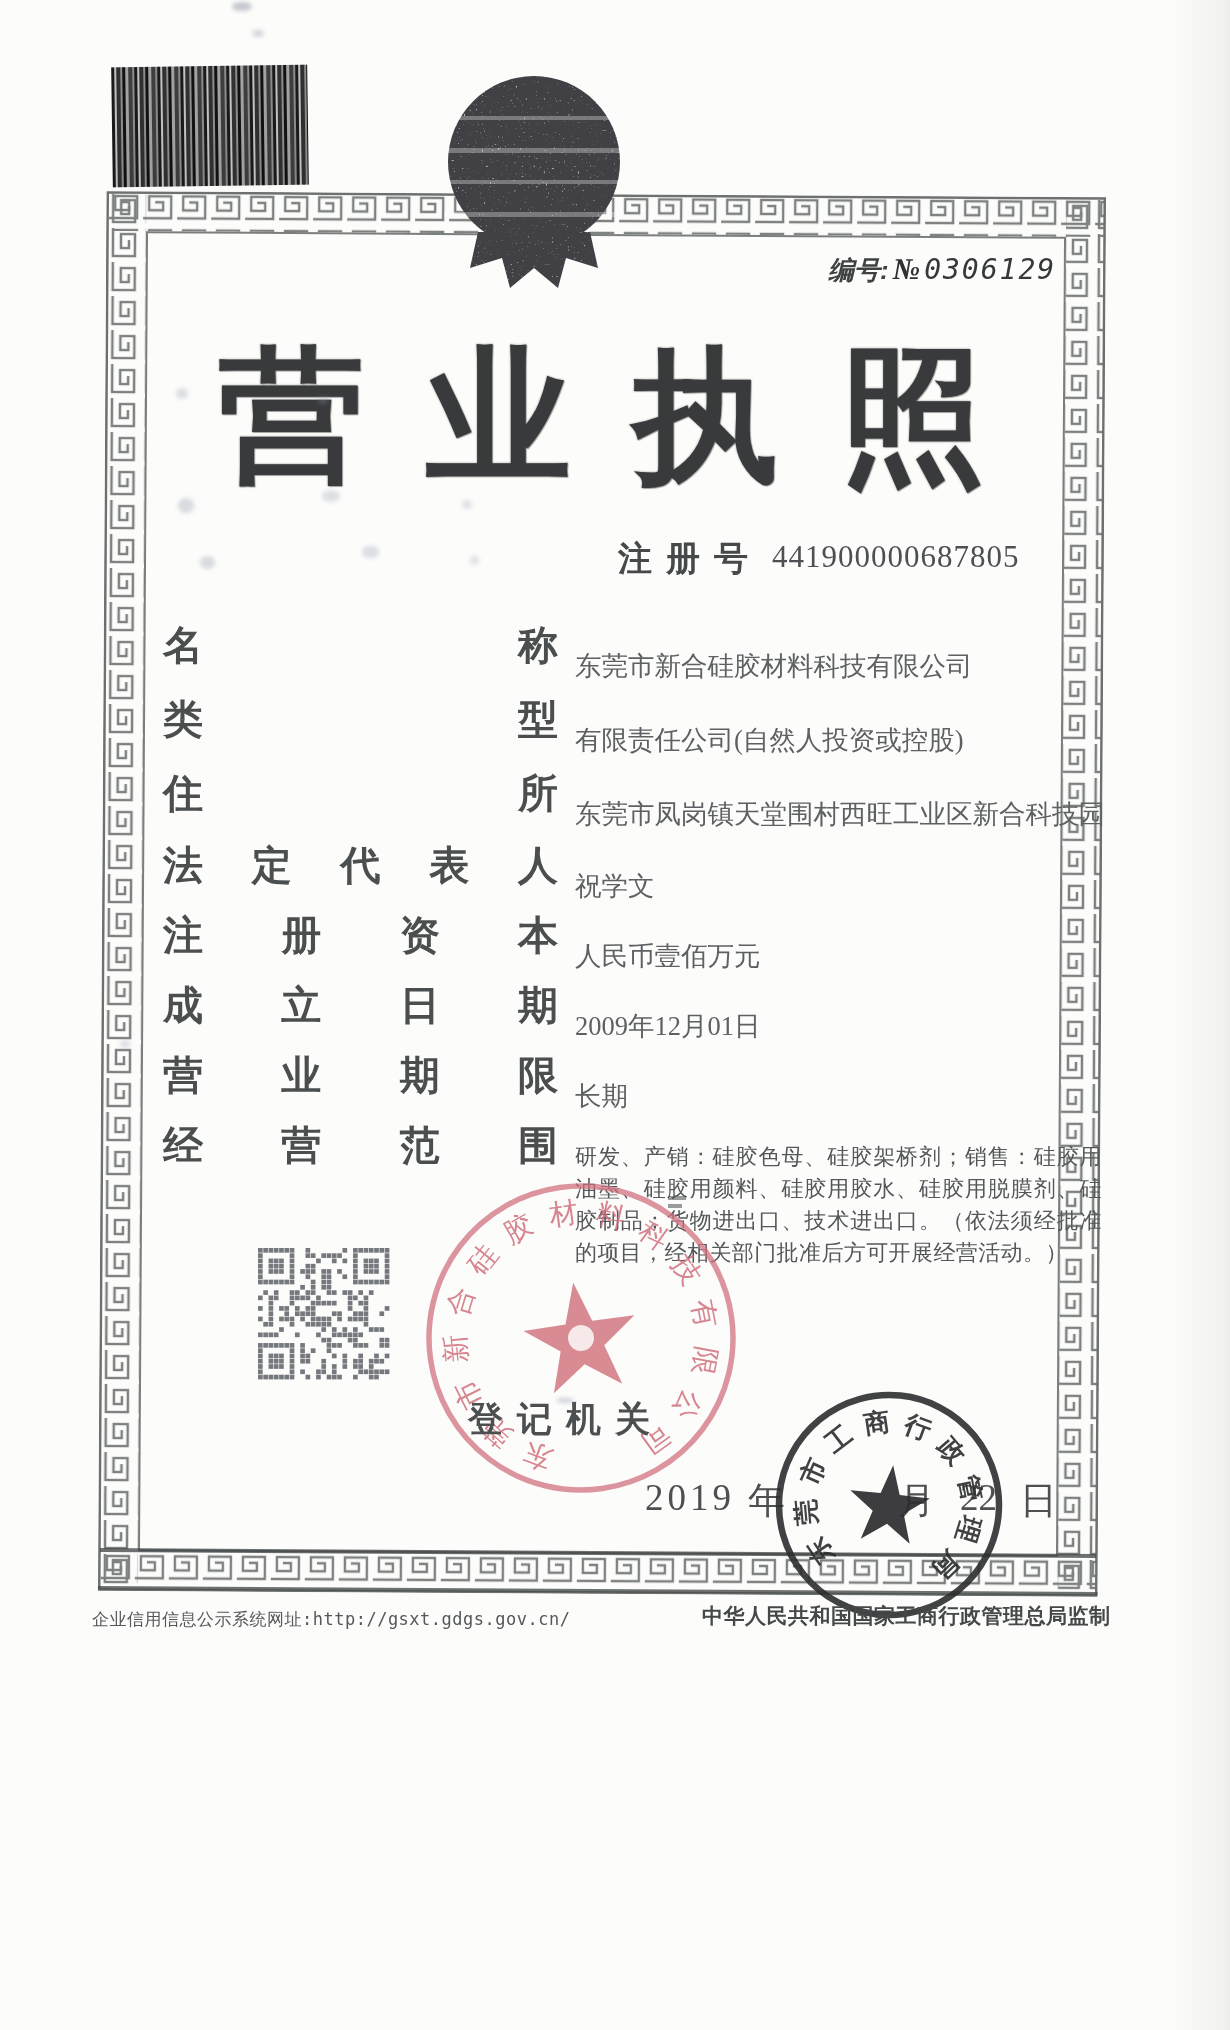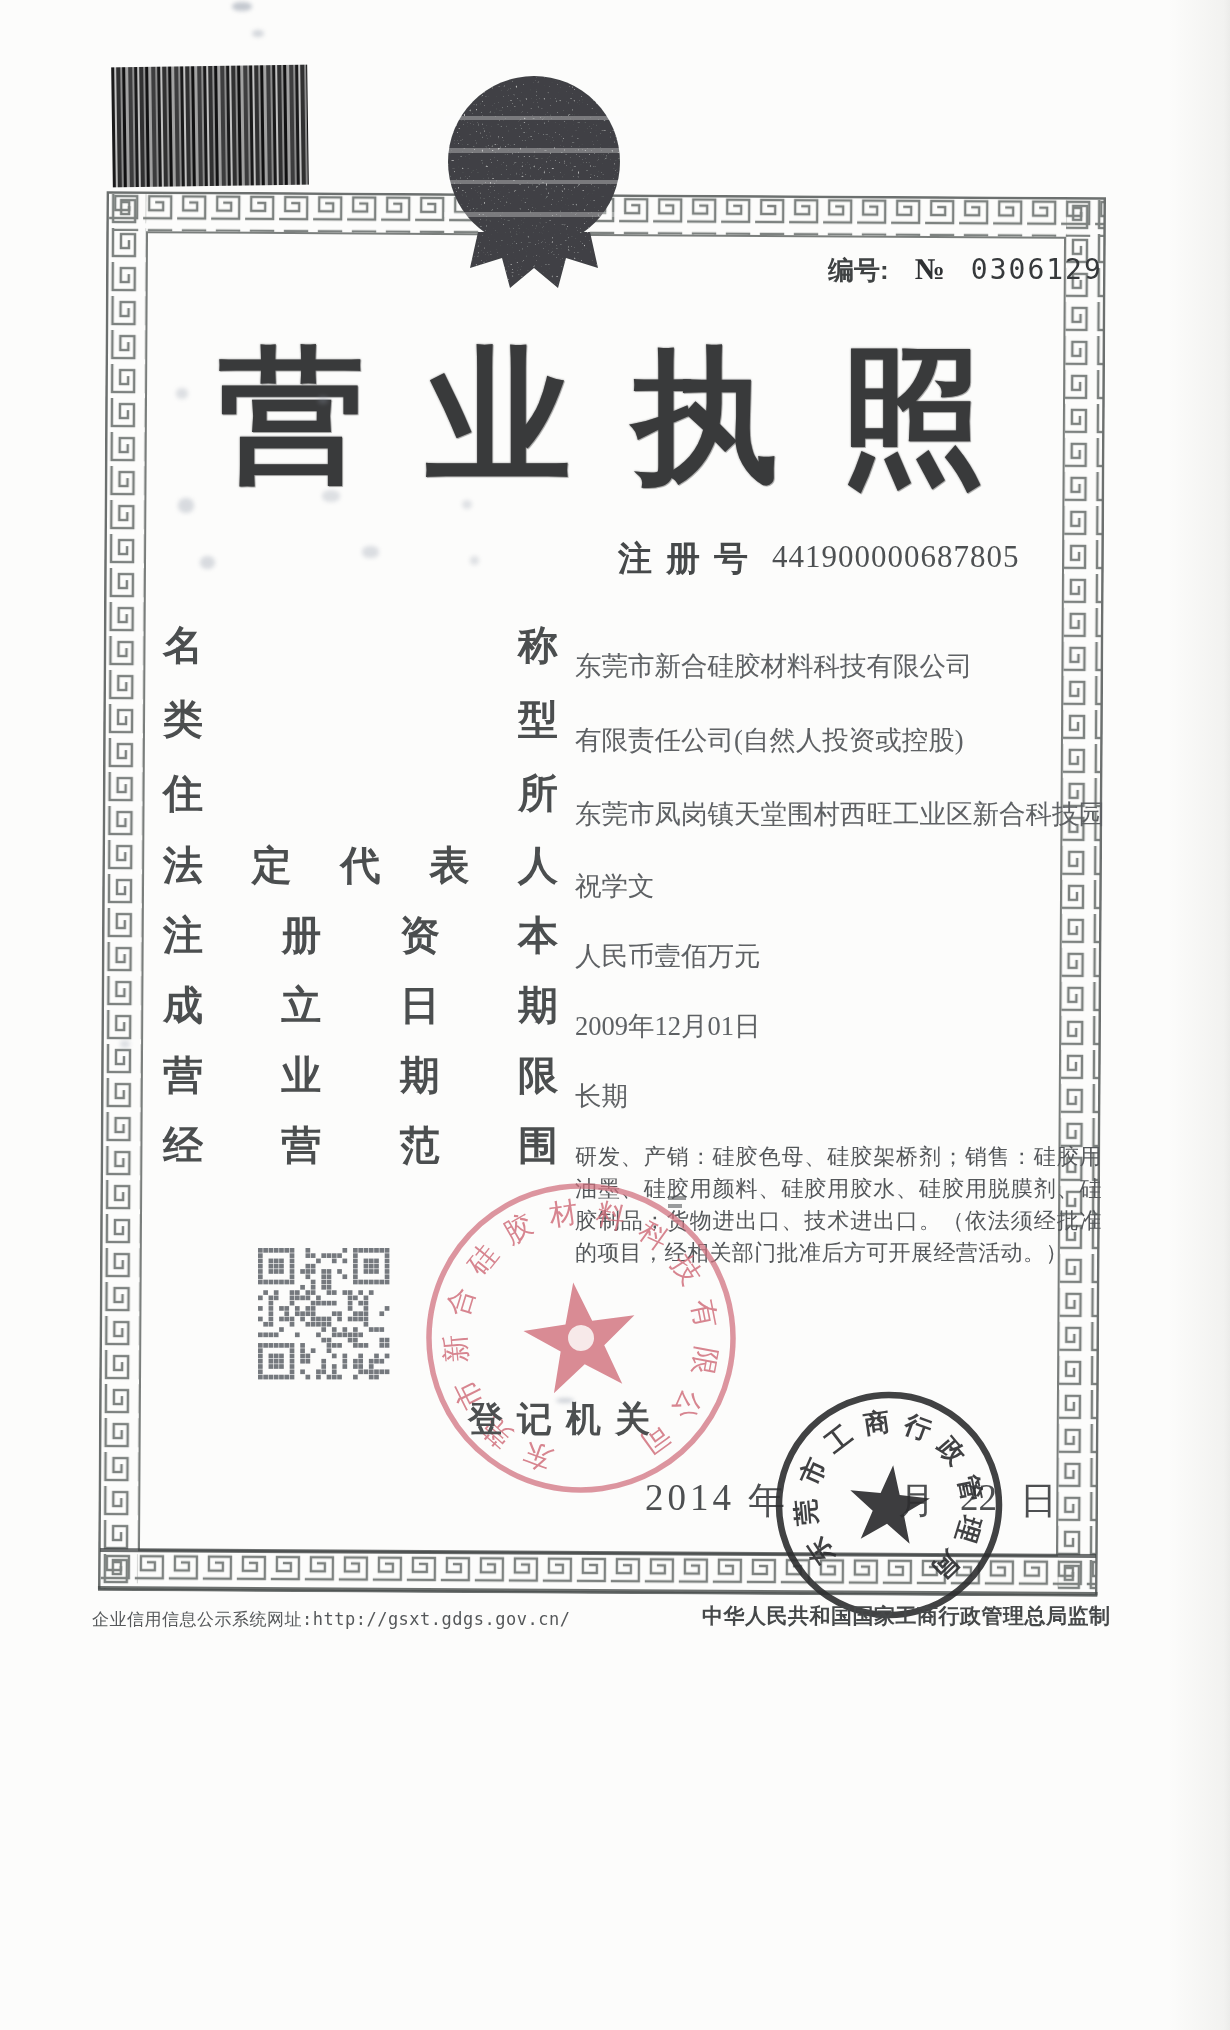--- a/index.html
+++ b/index.html
@@ -17,21 +17,21 @@
         rgba(60,60,64,.8) 17px 21px, rgba(210,210,208,.5) 21px 23px),
       linear-gradient(#45464a,#3a3b3f);
     filter:blur(.7px) saturate(.25);transform:rotate(-.8deg);}
 
   
   .cert-title{position:absolute;left:104px;top:320px;width:996px;text-align:center;
     font-size:145px;font-weight:bold;letter-spacing:62px;text-indent:62px;color:#393a3b;
     text-shadow:0 0 2px rgba(40,40,40,.65), 1px 1px 0 rgba(60,60,60,.3);
     font-family:"Liberation Sans",sans-serif;white-space:nowrap;}
 
-  .serial-line{position:absolute;left:828px;top:252px;display:flex;align-items:baseline;gap:26px;white-space:nowrap;}
+  .serial-line{position:absolute;left:828px;top:252px;display:flex;align-items:baseline;gap:4px;white-space:nowrap;font-style:italic;}
   .serial-label{font-size:26px;color:#3f4243;font-weight:600;}
   .serial-no-sign{font-size:30px;font-weight:bold;color:#2f3133;font-family:"Liberation Serif",serif;}
   .serial-number{font-size:28px;color:#36393b;font-family:"DejaVu Sans Mono",monospace;letter-spacing:2px;}
 
   .regno-line{position:absolute;left:0;top:536px;width:1230px;white-space:nowrap;}
   .regno-label{position:absolute;left:618px;top:0;font-size:34px;letter-spacing:14px;color:#46494a;font-weight:600;text-align:right;}
   .regno-number{position:absolute;left:772px;top:3px;font-size:31px;color:#4d5052;
     font-family:"Liberation Serif",serif;letter-spacing:1px;}
 
   
@@ -505,21 +505,21 @@
         <text x="168" y="51.83" text-anchor="middle" font-size="28.5" fill="#cf6b78" opacity="0.82" transform="rotate(86.85714285714286 168 168)">有</text>
         <text x="168" y="51.83" text-anchor="middle" font-size="28.5" fill="#cf6b78" opacity="0.82" transform="rotate(108.57142857142856 168 168)">限</text>
         <text x="168" y="51.83" text-anchor="middle" font-size="28.5" fill="#cf6b78" opacity="0.82" transform="rotate(130.28571428571428 168 168)">公</text>
         <text x="168" y="51.83" text-anchor="middle" font-size="28.5" fill="#cf6b78" opacity="0.82" transform="rotate(152 168 168)">司</text>
       </g>
   </svg>
 
   <div class="registry-label">登记机关</div>
 
   <div class="date-line">
-    <span class="d-year">2014</span>
+    <span class="d-year">2019</span>
     <span class="d-year-unit">年</span>
     <span class="d-month-unit">月</span>
     <span class="d-day">22</span>
     <span class="d-day-unit">日</span>
   </div>
 
   <svg id="registry-stamp" class="abs" style="left:770px;top:1386px;transform:rotate(6deg);" width="238" height="238" viewBox="0 0 238 238">
     <circle cx="119" cy="119" r="110" fill="none" stroke="#2c2d2f" stroke-width="6.5" opacity=".9"></circle>
     <path fill="#2c2d2f" opacity=".92" d="M119 79 L128.6 108 L159 108.3 L134.6 126.4 L143.6 155.5 L119 137.9 L94.4 155.5 L103.4 126.4 L79 108.3 L109.4 108 Z"></path>
     <g id="registry-stamp-text">

